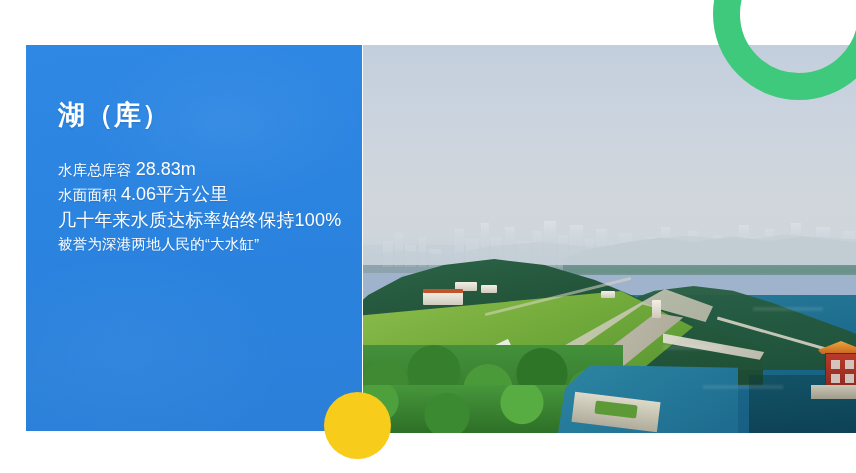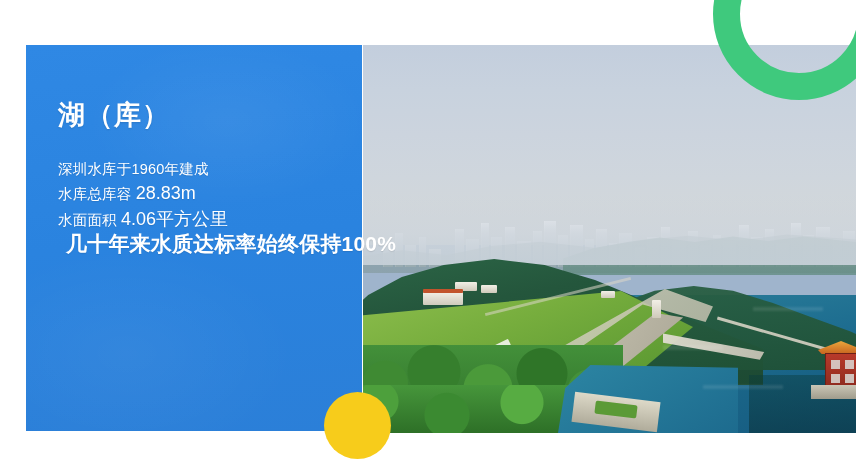--- a/index.html
+++ b/index.html
@@ -256,23 +256,22 @@
     letter-spacing: .2px;
     white-space: nowrap;
     text-shadow: 0 1px 1px rgba(0,0,0,.10);
   }
   .line .big {
     font-size: 18px;
     font-weight: normal;
     letter-spacing: 0;
   }
   .line.bold-all {
-    font-weight: bold;
-    font-size: 21px;
-    margin-left: 8px;
+    font-weight: normal;
+    font-size: 18px;
   }
   .line .sup {
     font-size: 11px;
     vertical-align: super;
     font-weight: bold;
   }
 
   
   .green-ring {
     position: absolute;
@@ -399,38 +398,38 @@
     <div class="refl" style="left:300px; top:300px; width:60px; height:5px;"></div>
     <div class="refl" style="left:340px; top:340px; width:80px; height:4px;"></div>
     <div class="refl" style="left:390px; top:262px; width:70px; height:4px;"></div>
   </div>
 
   <div class="panel">
     <div class="panel-inner">
       <div class="panel-title">湖（库）</div>
       <div class="lines">
 
-        <div class="line">
-          <span>深圳水库于1960年建成</span>
-        </div>
 
         <div class="line">
           <span>水库总库容 </span><span class="big">28.83m</span>
         </div>
 
         <div class="line">
           <span>水面面积 </span><span class="big">4.06平方公里</span>
         </div>
 
 
 
         <div class="line bold-all">
           <span>几十年来水质达标率始终保持100%</span>
         </div>
 
+        <div class="line">
+          <span>被誉为深港两地人民的“大水缸”</span>
+        </div>
 
       </div>
     </div>
   </div>
 
   <div class="green-ring"></div>
   <div class="yellow-dot"></div>
 
 </div>
 

